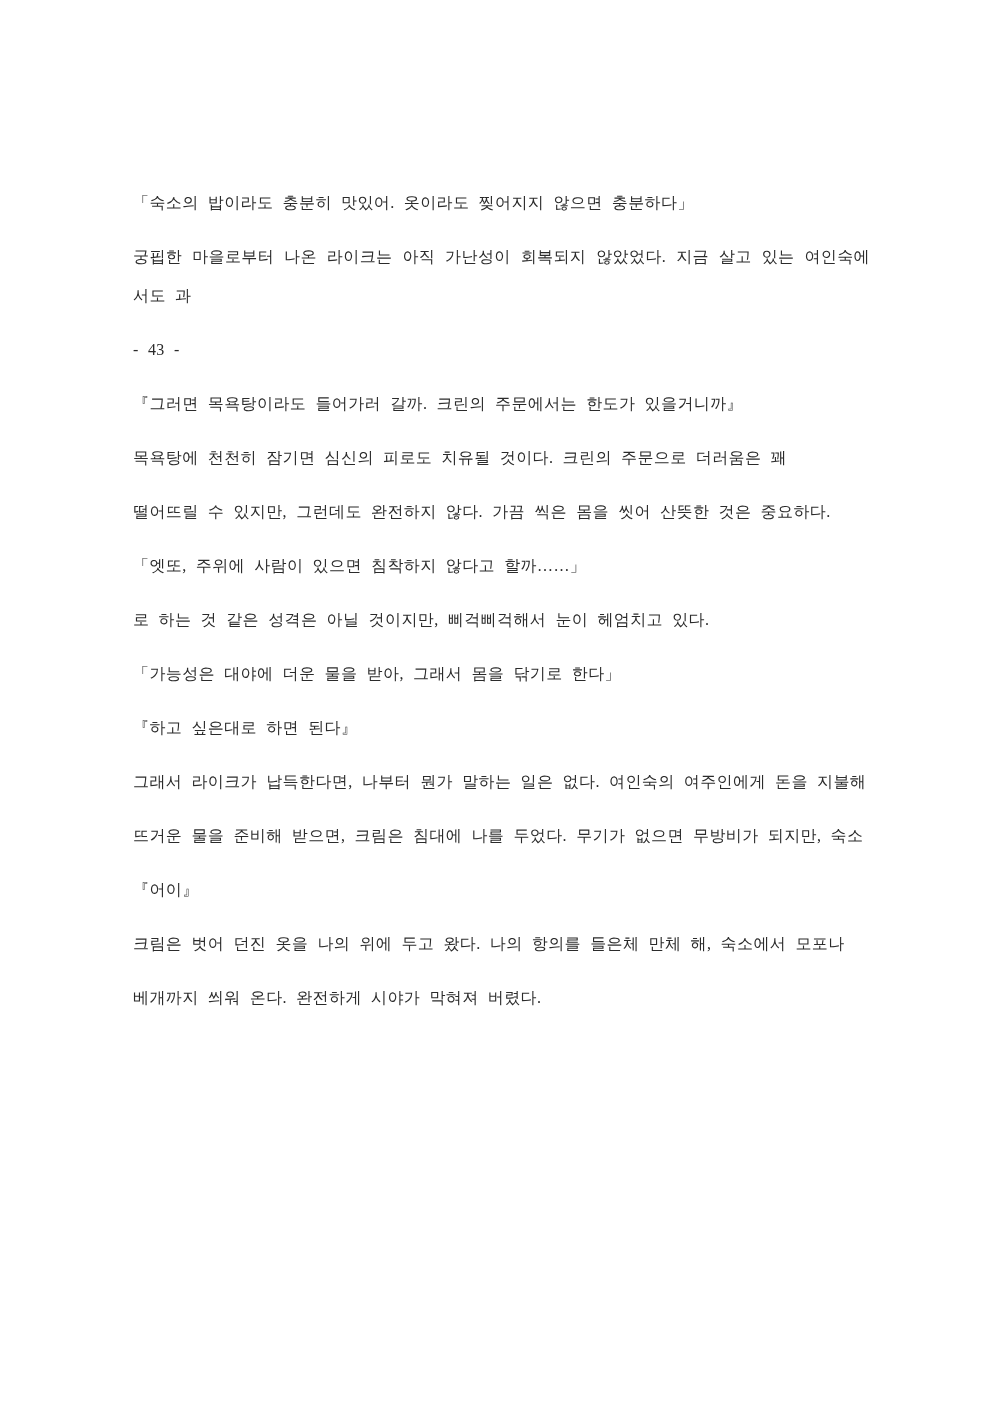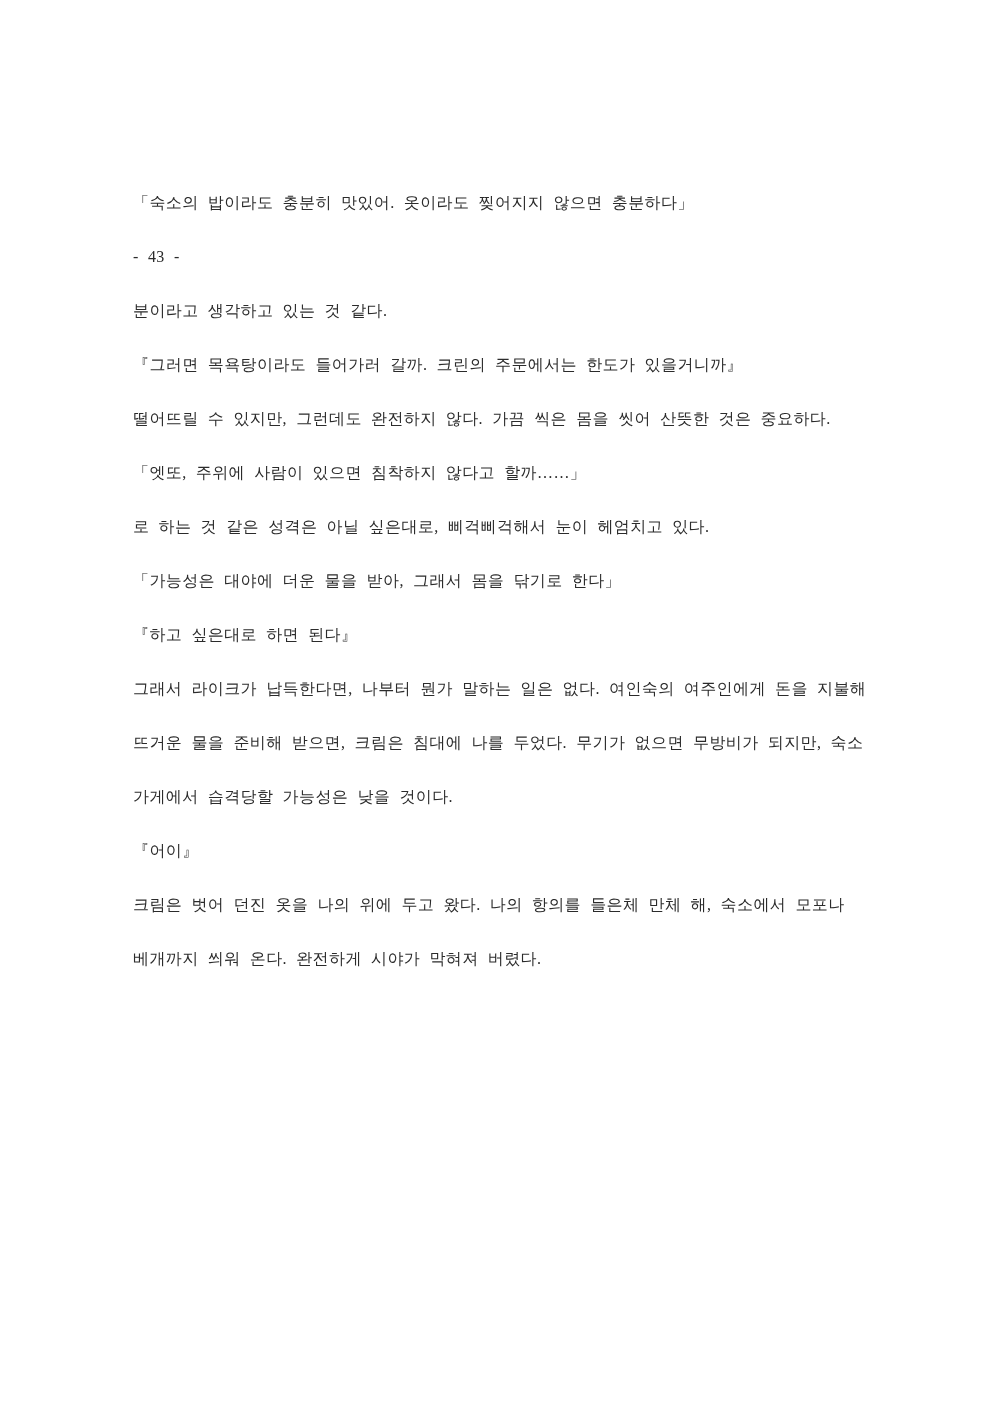--- a/index.html
+++ b/index.html
@@ -32,27 +32,27 @@
     text-align: right;
     text-align-last: left;
     word-break: normal;
   }
 </style>
 </head>
 <body>
 
 <div class="page">
   <p class="para">「숙소의 밥이라도 충분히 맛있어. 옷이라도 찢어지지 않으면 충분하다」</p>
+  <p class="para">궁핍한 마을로부터 나온 라이크는 아직 가난성이 회복되지 않았었다. 지금 살고 있는 여인숙에서도 과</p>
   <p class="para page-number">- 43 -</p>
-  <p class="para">분이라고 생각하고 있는 것 같다.</p>
   <p class="para">『그러면 목욕탕이라도 들어가러 갈까. 크린의 주문에서는 한도가 있을거니까』</p>
+  <p class="para">목욕탕에 천천히 잠기면 심신의 피로도 치유될 것이다. 크린의 주문으로 더러움은 꽤</p>
   <p class="para">떨어뜨릴 수 있지만, 그런데도 완전하지 않다. 가끔 씩은 몸을 씻어 산뜻한 것은 중요하다.</p>
   <p class="para">「엣또, 주위에 사람이 있으면 침착하지 않다고 할까……」</p>
-  <p class="para">로 하는 것 같은 성격은 아닐 싶은대로, 삐걱삐걱해서 눈이 헤엄치고 있다.</p>
+  <p class="para">로 하는 것 같은 성격은 아닐 것이지만, 삐걱삐걱해서 눈이 헤엄치고 있다.</p>
   <p class="para">「가능성은 대야에 더운 물을 받아, 그래서 몸을 닦기로 한다」</p>
   <p class="para">『하고 싶은대로 하면 된다』</p>
   <p class="para">그래서 라이크가 납득한다면, 나부터 뭔가 말하는 일은 없다. 여인숙의 여주인에게 돈을 지불해</p>
   <p class="para">뜨거운 물을 준비해 받으면, 크림은 침대에 나를 두었다. 무기가 없으면 무방비가 되지만, 숙소</p>
-  <p class="para">가게에서 습격당할 가능성은 낮을 것이다.</p>
   <p class="para">『어이』</p>
   <p class="para">크림은 벗어 던진 옷을 나의 위에 두고 왔다. 나의 항의를 들은체 만체 해, 숙소에서 모포나</p>
   <p class="para">베개까지 씌워 온다. 완전하게 시야가 막혀져 버렸다.</p>
 </div>
 
 </body></html>

